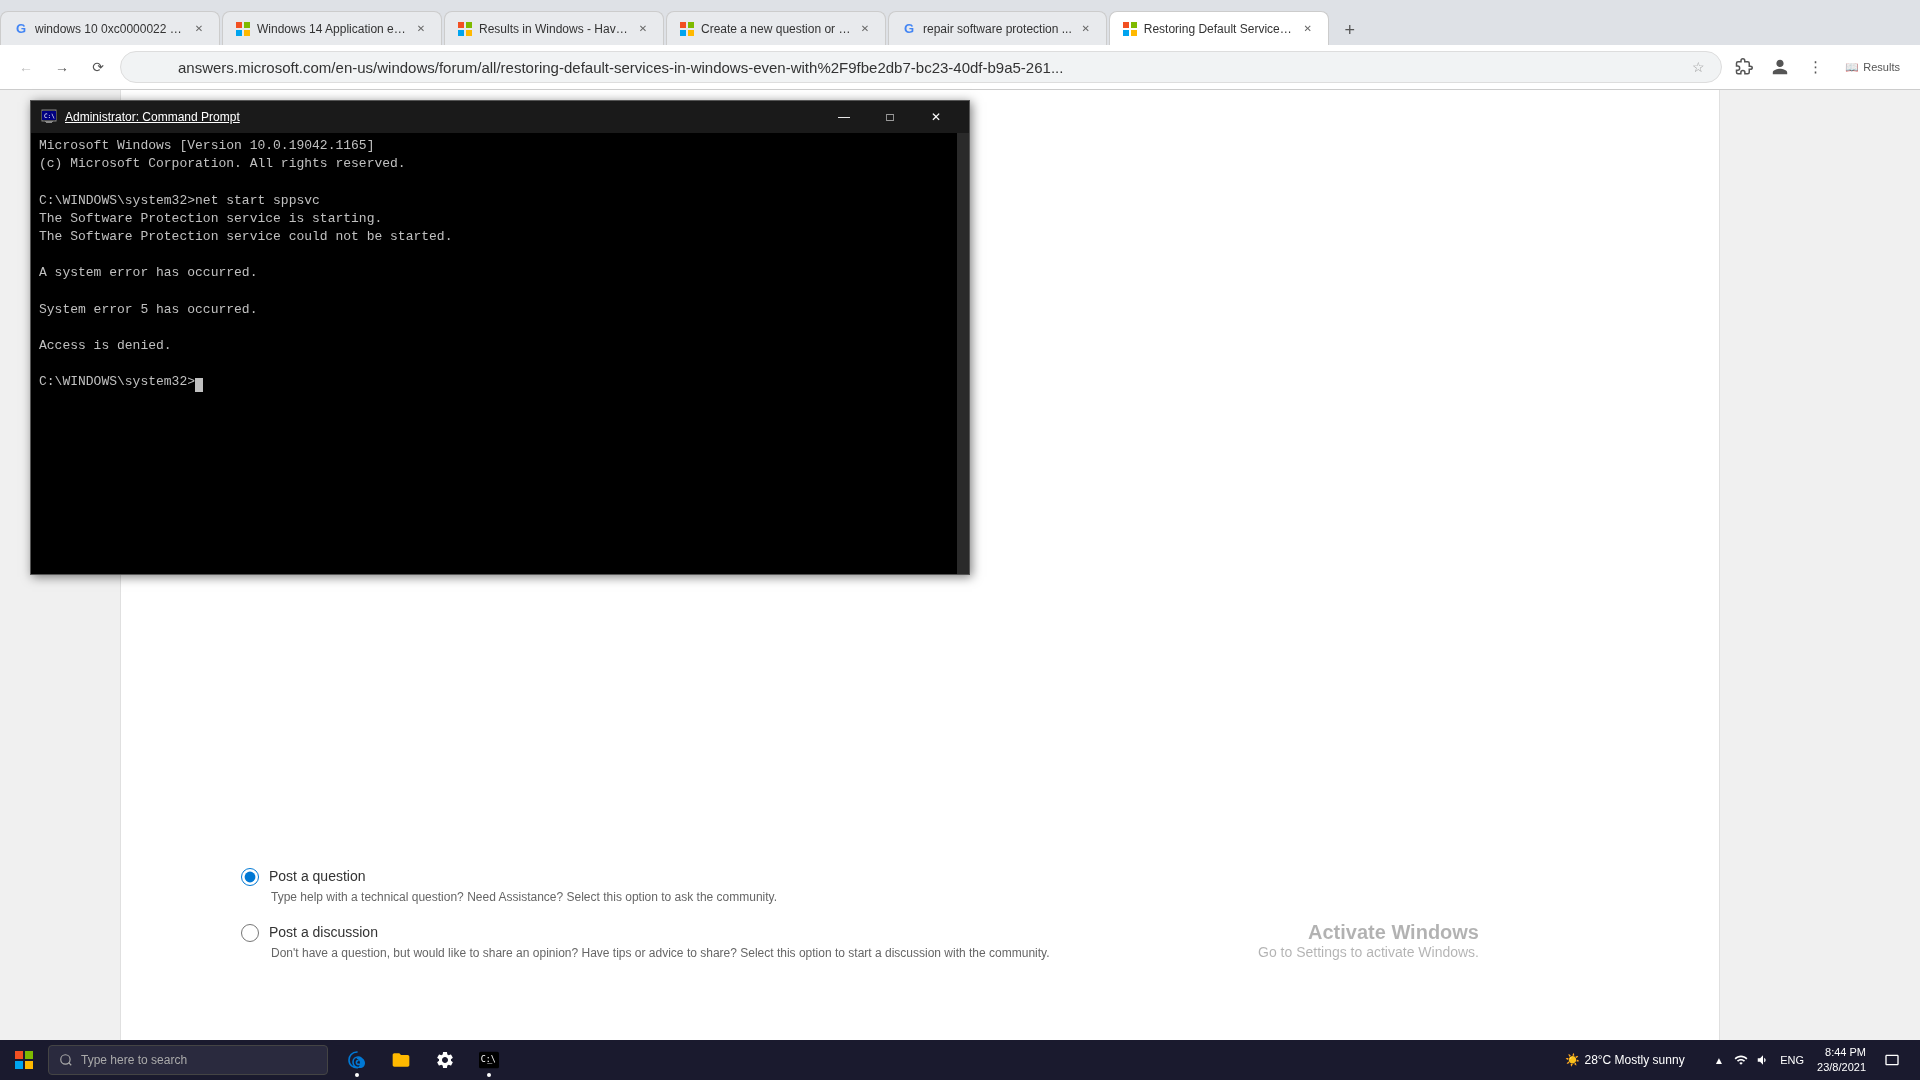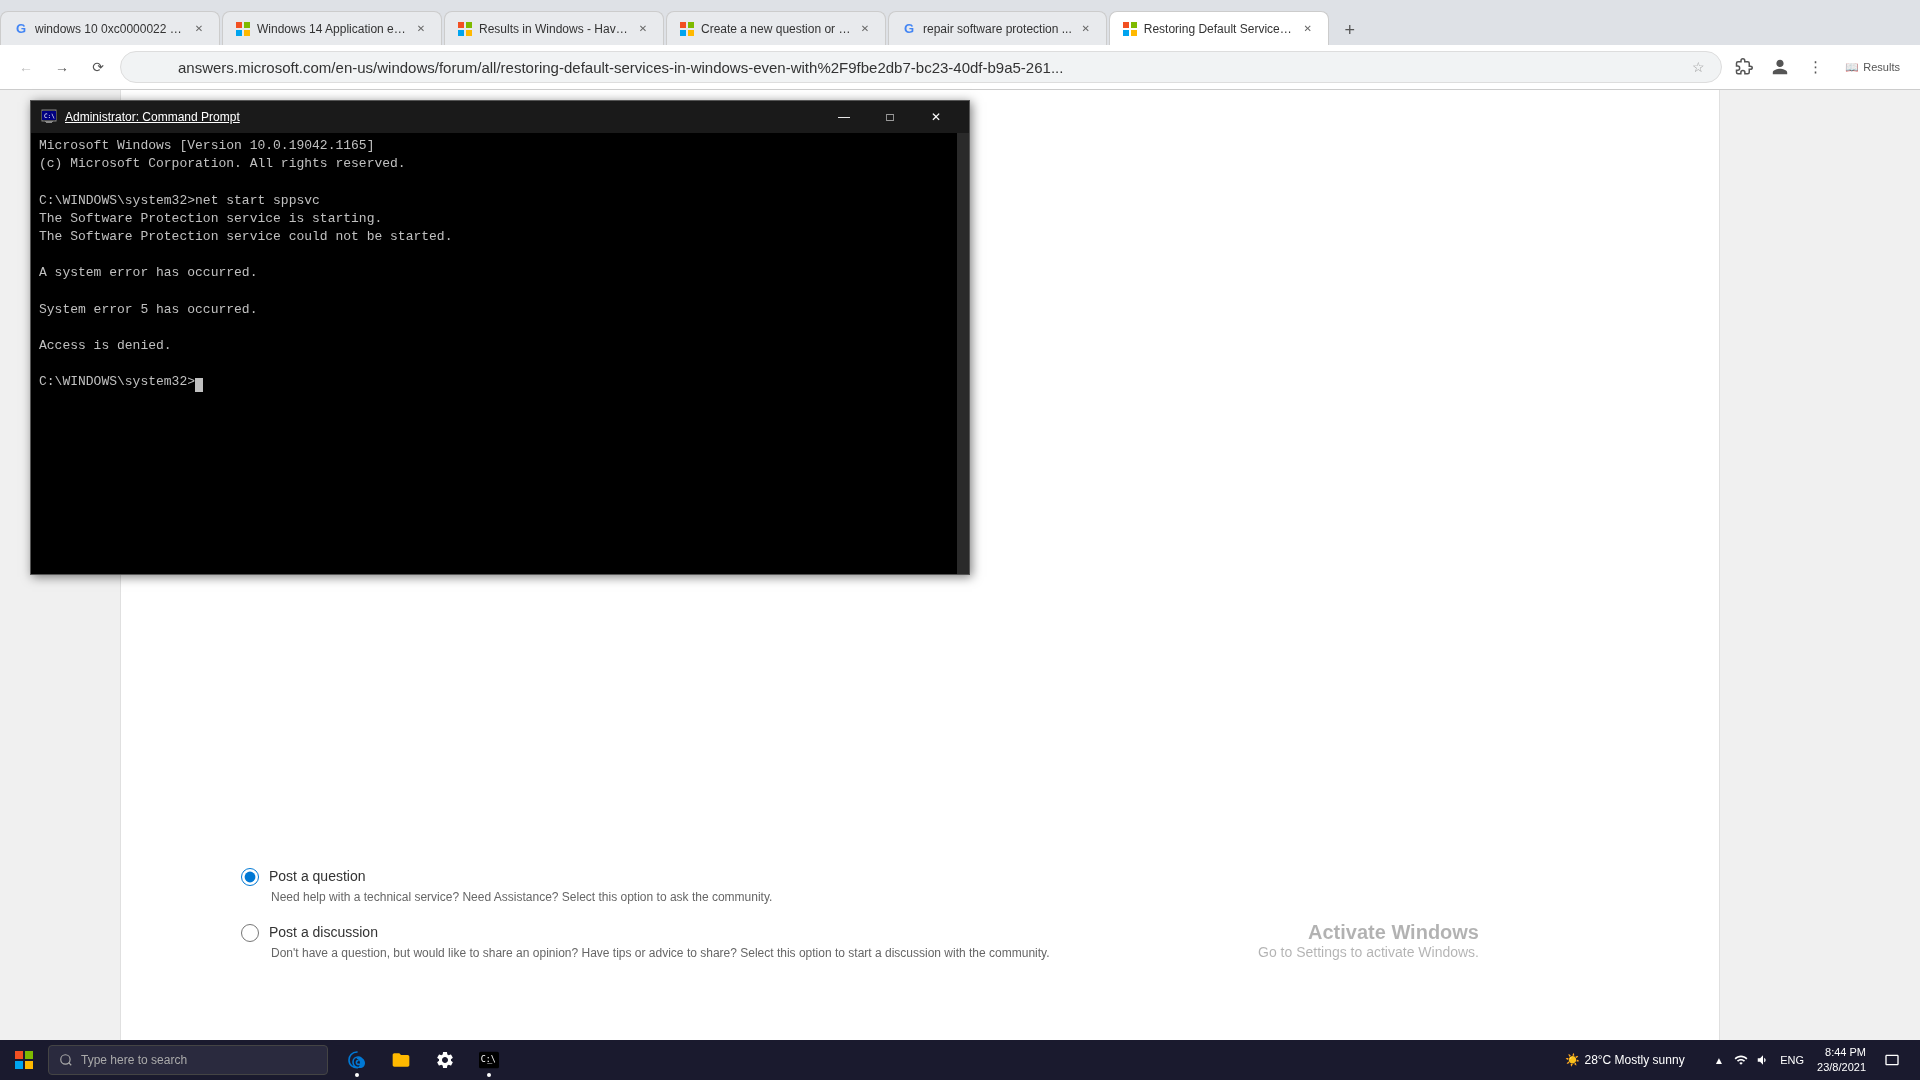--- a/index.html
+++ b/index.html
@@ -485,21 +485,21 @@
     <div class="activate-title">Activate Windows</div>
     <div class="activate-sub">Go to Settings to activate Windows.</div>
   </div>
 
   <div class="post-options">
     <div class="post-option">
       <label class="post-option-label">
         <input type="radio" name="post_type" class="radio-input" checked="" style="">
         <span>Post a question</span>
       </label>
-      <div class="post-option-desc">Need help with a technical service? Need Assistance? Select this option to ask the community.</div>
+      <div class="post-option-desc">Type help with a technical question? Need Assistance? Select this option to ask the community.</div>
     </div>
     <div class="post-option">
       <label class="post-option-label">
         <input type="radio" name="post_type" class="radio-input" style="">
         <span>Post a discussion</span>
       </label>
       <div class="post-option-desc">Don't have a question, but would like to share an opinion? Have tips or advice to share? Select this option to start a discussion with the community.</div>
     </div>
   </div>
 </div>

